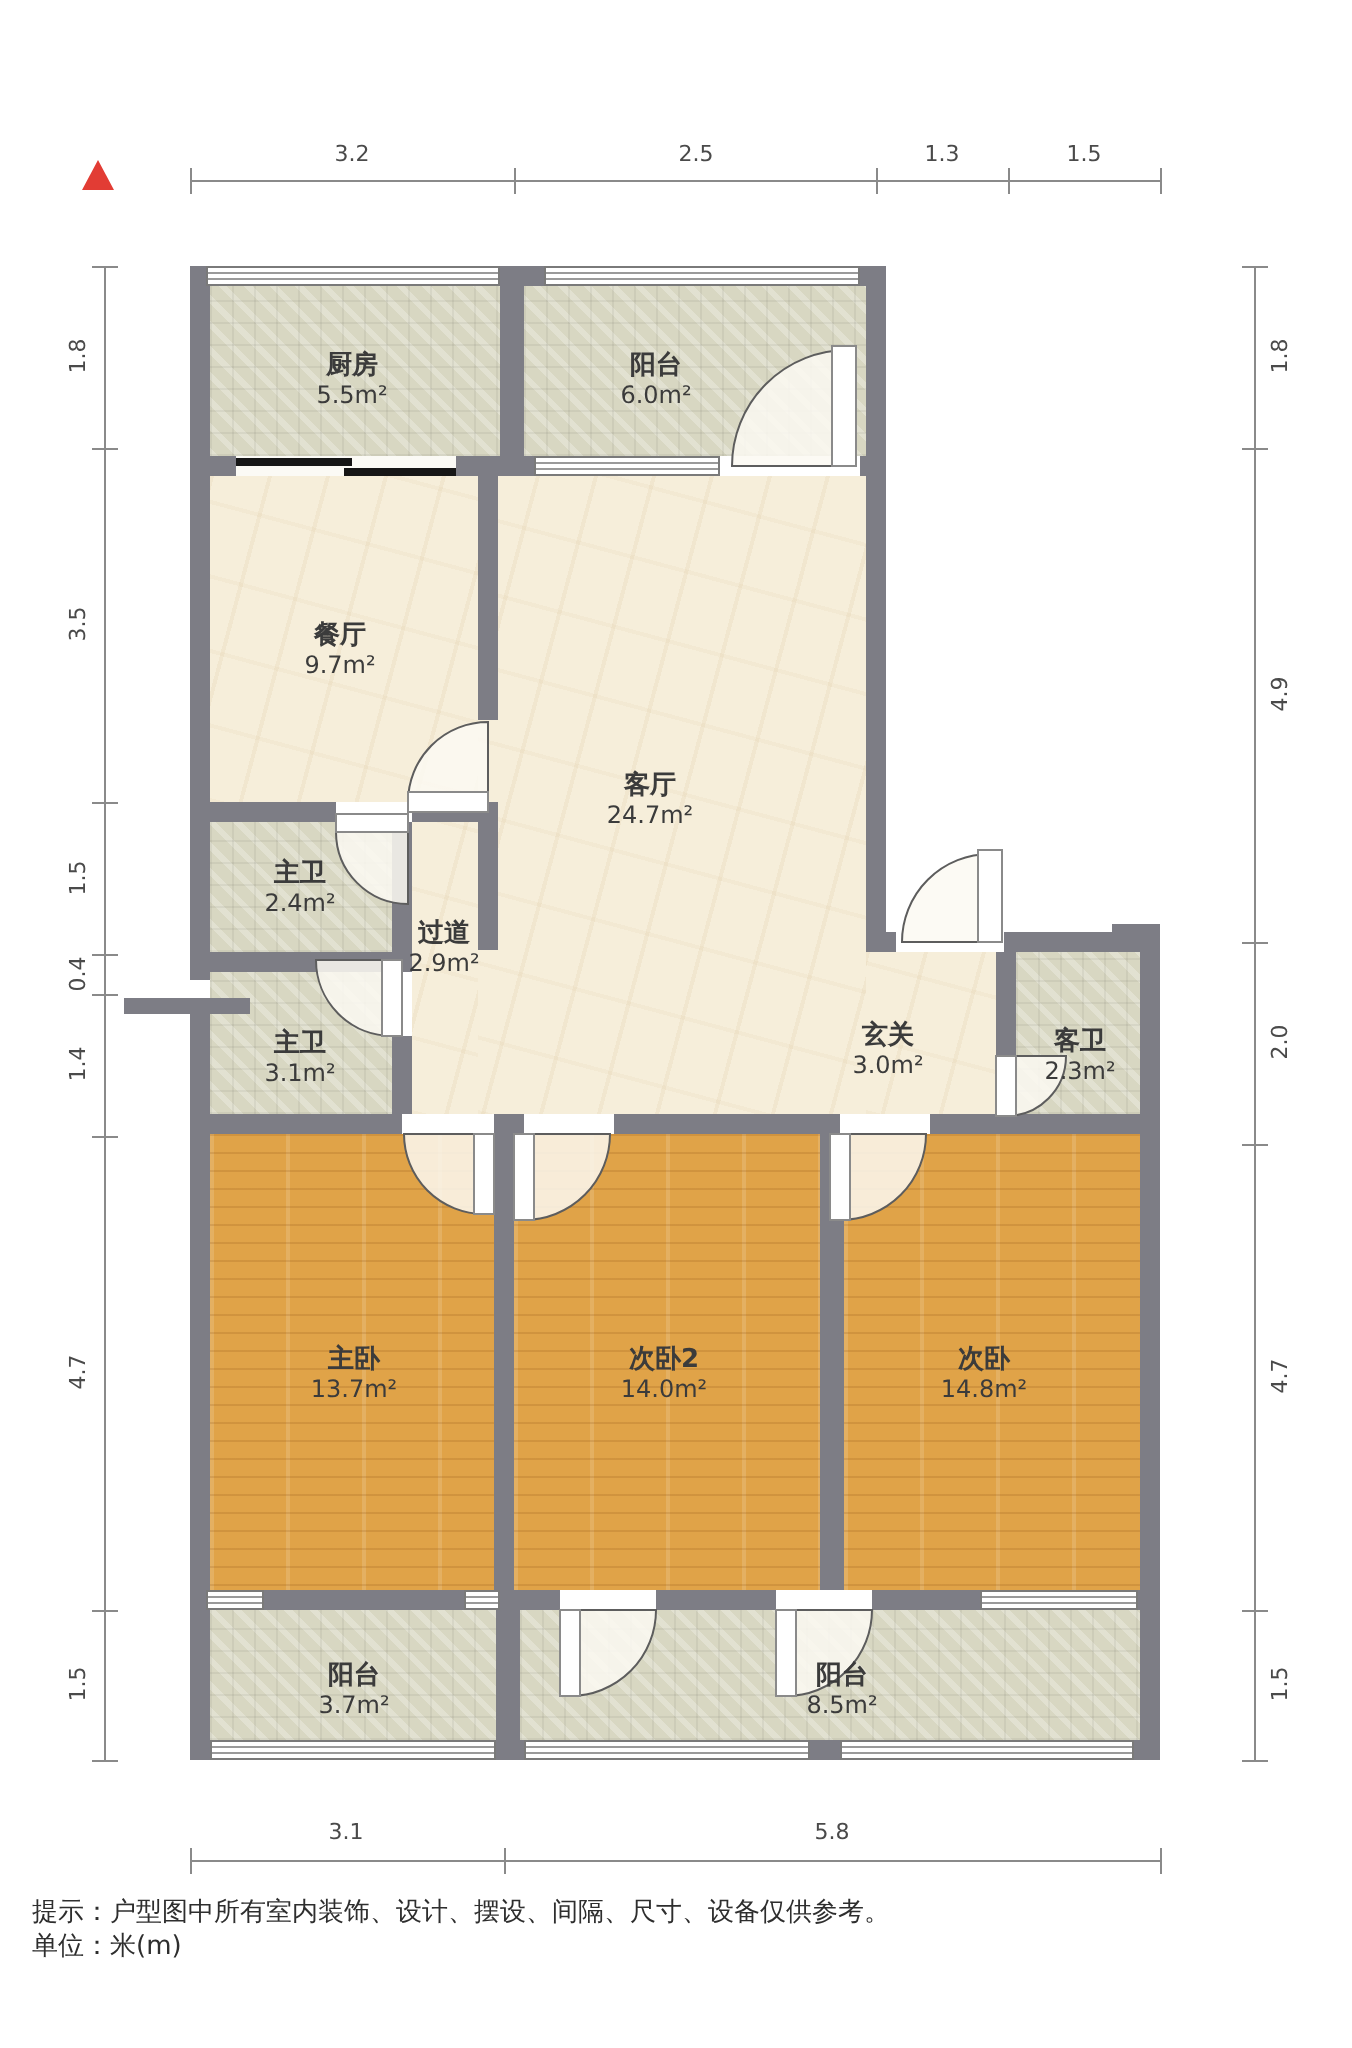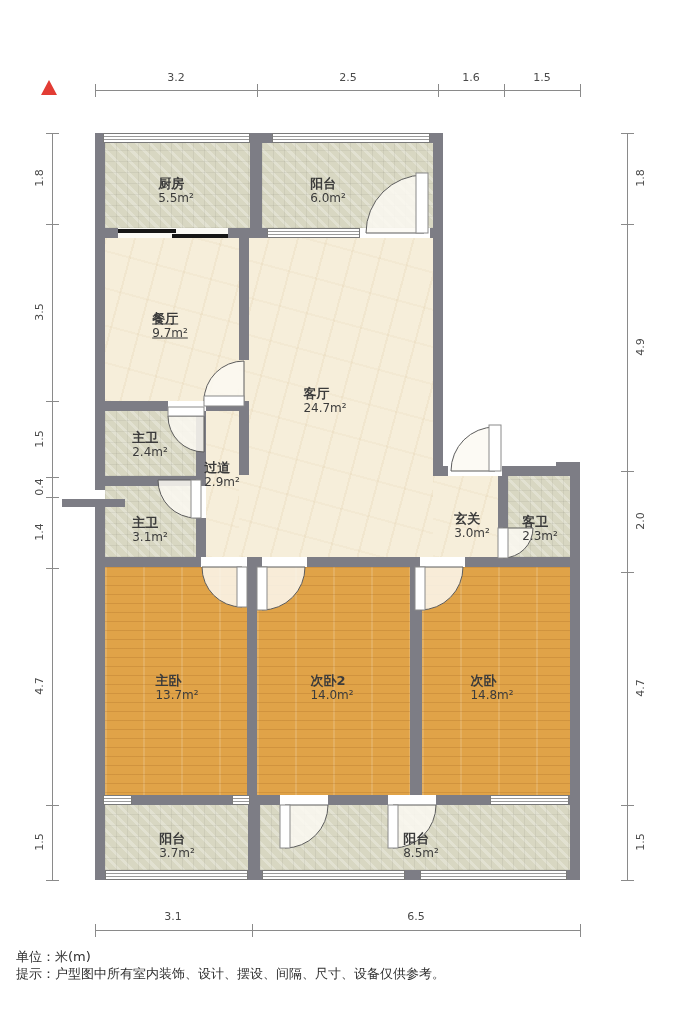--- a/index.html
+++ b/index.html
@@ -13,21 +13,21 @@
                          repeating-linear-gradient(45deg,rgba(255,255,255,0.25) 0 3px,transparent 3px 9px);}
   .cream{position:absolute;background-color:#f6eeda;
         background-image:repeating-linear-gradient(105deg,rgba(205,175,125,0.12) 0 2px,transparent 2px 28px),
                          repeating-linear-gradient(15deg,rgba(205,175,125,0.08) 0 2px,transparent 2px 36px);}
   .wood{position:absolute;background-color:#e0a348;
         background-image:repeating-linear-gradient(180deg,rgba(125,65,10,0.16) 0 1px,transparent 1px 9px),
                          repeating-linear-gradient(90deg,rgba(255,255,255,0.14) 0 2px,transparent 2px 38px);}
   .win{position:absolute;background:#ffffff;border:1px solid #7a7a7a;box-sizing:border-box;}
   .win::before,.win::after{content:'';position:absolute;left:0;right:0;height:1px;background:#9a9a9a;}
   .win::before{top:30%;} .win::after{top:62%;}
-  .rlabel{position:absolute;transform:translate(-50%,-50%);text-align:left;color:#3b3b3b;white-space:nowrap;}
+  .rlabel{position:absolute;transform:translate(-50%,-50%);text-align:center;color:#3b3b3b;white-space:nowrap;}
   .rname{font-size:13px;font-weight:bold;line-height:15px;}
   .rarea{font-size:12px;line-height:14px;}
   .dline{position:absolute;background:#8a8a8a;}
   .tick{position:absolute;background:#8a8a8a;}
   .dimlab{position:absolute;font-size:11px;color:#4a4a4a;transform:translate(-50%,-50%);white-space:nowrap;}
   .dimlab.vert{transform:translate(-50%,-50%) rotate(-90deg);}
   .blackbar{position:absolute;background:#161616;}
   .footer{position:absolute;left:16px;top:948px;font-size:13px;line-height:17px;color:#2e2e2e;}
   .north{position:absolute;left:41px;top:80px;width:0;height:0;
          border-left:8px solid transparent;border-right:8px solid transparent;border-bottom:15px solid #e23c34;}
@@ -147,41 +147,41 @@
   </svg>
 
   <div class="rlabel" style="left:176px;top:190px;">
     <div class="rname">厨房</div>
       <div class="rarea">5.5m²</div>
     </div>
   <div class="rlabel" style="left:328px;top:190px;">
     <div class="rname">阳台</div>
       <div class="rarea">6.0m²</div>
     </div>
-  <div class="rlabel" style="left:170px;top:325px;text-decoration:underline;">
+  <div class="rlabel" style="left:170px;top:325px;">
     <div class="rname">餐厅</div>
       <div class="rarea">9.7m²</div>
     </div>
   <div class="rlabel" style="left:325px;top:400px;">
     <div class="rname">客厅</div>
       <div class="rarea">24.7m²</div>
     </div>
   <div class="rlabel" style="left:150px;top:444px;">
     <div class="rname">主卫</div>
       <div class="rarea">2.4m²</div>
     </div>
   <div class="rlabel" style="left:222px;top:474px;">
     <div class="rname">过道</div>
       <div class="rarea">2.9m²</div>
     </div>
   <div class="rlabel" style="left:150px;top:529px;">
     <div class="rname">主卫</div>
       <div class="rarea">3.1m²</div>
     </div>
-  <div class="rlabel" style="left:472px;top:525px;">
+  <div class="rlabel" style="left:444px;top:525px;">
     <div class="rname">玄关</div>
       <div class="rarea">3.0m²</div>
     </div>
   <div class="rlabel" style="left:540px;top:528px;">
     <div class="rname">客卫</div>
       <div class="rarea">2.3m²</div>
     </div>
   <div class="rlabel" style="left:177px;top:687px;">
     <div class="rname">主卧</div>
       <div class="rarea">13.7m²</div>
@@ -207,21 +207,21 @@
 <div>
 
   <div class="dline" style="left:95px;top:90px;width:486px;height:1px;"></div>
   <div class="tick" style="left:95px;top:84px;width:1px;height:13px;"></div>
   <div class="tick" style="left:257px;top:84px;width:1px;height:13px;"></div>
   <div class="tick" style="left:438px;top:84px;width:1px;height:13px;"></div>
   <div class="tick" style="left:504px;top:84px;width:1px;height:13px;"></div>
   <div class="tick" style="left:580px;top:84px;width:1px;height:13px;"></div>
   <div class="dimlab" style="left:176px;top:77px;">3.2</div>
   <div class="dimlab" style="left:348px;top:77px;">2.5</div>
-  <div class="dimlab" style="left:471px;top:77px;">1.6</div>
+  <div class="dimlab" style="left:471px;top:77px;">1.3</div>
   <div class="dimlab" style="left:542px;top:77px;">1.5</div>
 
   <div class="dline" style="left:52px;top:133px;width:1px;height:747px;"></div>
   <div class="tick" style="left:46px;top:133px;width:13px;height:1px;"></div>
   <div class="tick" style="left:46px;top:224px;width:13px;height:1px;"></div>
   <div class="tick" style="left:46px;top:401px;width:13px;height:1px;"></div>
   <div class="tick" style="left:46px;top:477px;width:13px;height:1px;"></div>
   <div class="tick" style="left:46px;top:497px;width:13px;height:1px;"></div>
   <div class="tick" style="left:46px;top:568px;width:13px;height:1px;"></div>
   <div class="tick" style="left:46px;top:805px;width:13px;height:1px;"></div>
@@ -245,19 +245,19 @@
   <div class="dimlab vert" style="left:640px;top:347px;">4.9</div>
   <div class="dimlab vert" style="left:640px;top:521px;">2.0</div>
   <div class="dimlab vert" style="left:640px;top:688px;">4.7</div>
   <div class="dimlab vert" style="left:640px;top:842px;">1.5</div>
 
   <div class="dline" style="left:95px;top:930px;width:486px;height:1px;"></div>
   <div class="tick" style="left:95px;top:924px;width:1px;height:13px;"></div>
   <div class="tick" style="left:252px;top:924px;width:1px;height:13px;"></div>
   <div class="tick" style="left:580px;top:924px;width:1px;height:13px;"></div>
   <div class="dimlab" style="left:173px;top:916px;text-align:center;">3.1</div>
-  <div class="dimlab" style="left:416px;top:916px;">6.5</div>
+  <div class="dimlab" style="left:416px;top:916px;">5.8</div>
 </div>
 
 <div class="footer">
+  <div>提示：户型图中所有室内装饰、设计、摆设、间隔、尺寸、设备仅供参考。</div>
   <div>单位：米(m)</div>
-  <div>提示：户型图中所有室内装饰、设计、摆设、间隔、尺寸、设备仅供参考。</div>
 </div>
 
 </body></html>

